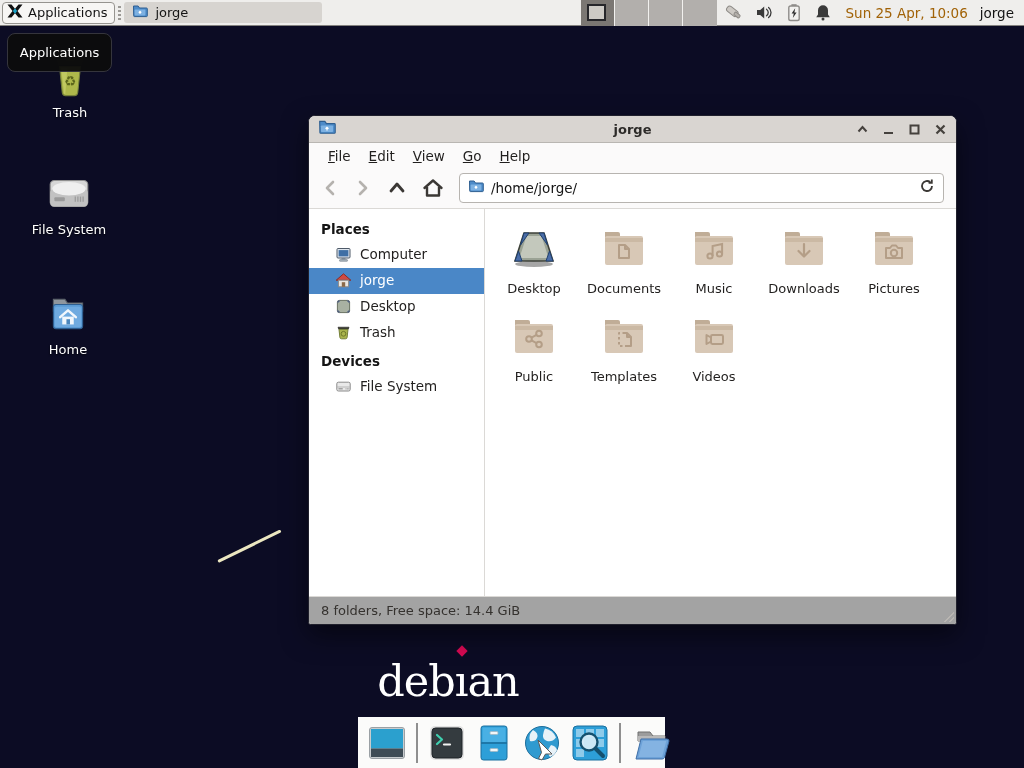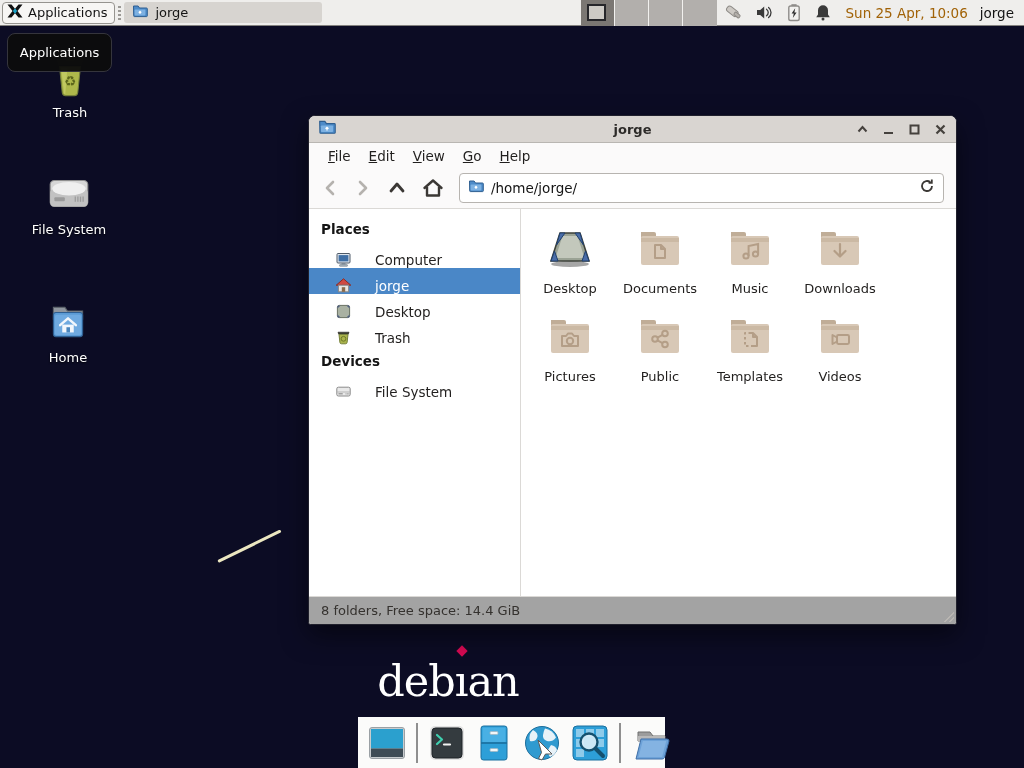--- a/index.html
+++ b/index.html
@@ -56,21 +56,21 @@
 
   
   .dicon { position:absolute; width:110px; text-align:center; z-index:5; }
   .dicon svg { display:block; margin:0 auto; }
   .dicon .dlabel {
     margin-top:5px; font-size:13px; color:#fff;
     text-shadow:0 1px 2px rgba(0,0,0,0.9);
   }
   .dicon-trash { left:15px; top:54px; }
   .dicon-fs    { left:14px; top:171px; }
-  .dicon-home  { left:13px; top:299px; }
+  .dicon-home  { left:13px; top:291px; }
 
   .wall-line {
     position:absolute; left:218px; top:560px; width:70px; height:3px;
     background:#ece7c1; transform:rotate(-26deg); transform-origin:left center;
     border-radius:2px; z-index:1;
   }
 
   
   .window {
     position:absolute; left:308px; top:115px; width:649px; height:510px;
@@ -106,26 +106,26 @@
   }
   .nav-btn { display:flex; align-items:center; }
   .pathbar {
     flex:1; height:30px; background:#fff; border:1px solid #b7b4b0;
     border-radius:4px; display:flex; align-items:center; padding:1px 8px; gap:7px;
   }
   .path-text { flex:1; font-size:13.5px; color:#141414; }
 
   .win-body { flex:1; min-height:0; display:flex; }
   .sidebar {
-    width:212px; background:#fff; border-right:1px solid #dbd9d6;
+    width:176px; background:#fff; border-right:1px solid #dbd9d6;
     padding-top:5px; font-size:13.5px; overflow:hidden;
   }
   .side-header { font-weight:bold; color:#141414; padding:7px 12px 5px; }
   .side-item {
-    display:flex; align-items:flex-end; gap:23px; padding:4px 8px 0 26px;
+    display:flex; align-items:flex-start; gap:8px; padding:4px 8px 0 26px;
     color:#211f1e; height:26px;
   }
   .side-item svg { flex:0 0 auto; display:block; }
   .side-item.selected { background:#4a87c7; color:#fff; }
 
   .fileview {
     flex:1; background:#fff; padding:15px 2px 0 4px;
     display:flex; flex-wrap:wrap; align-content:flex-start;
   }
   .file {

